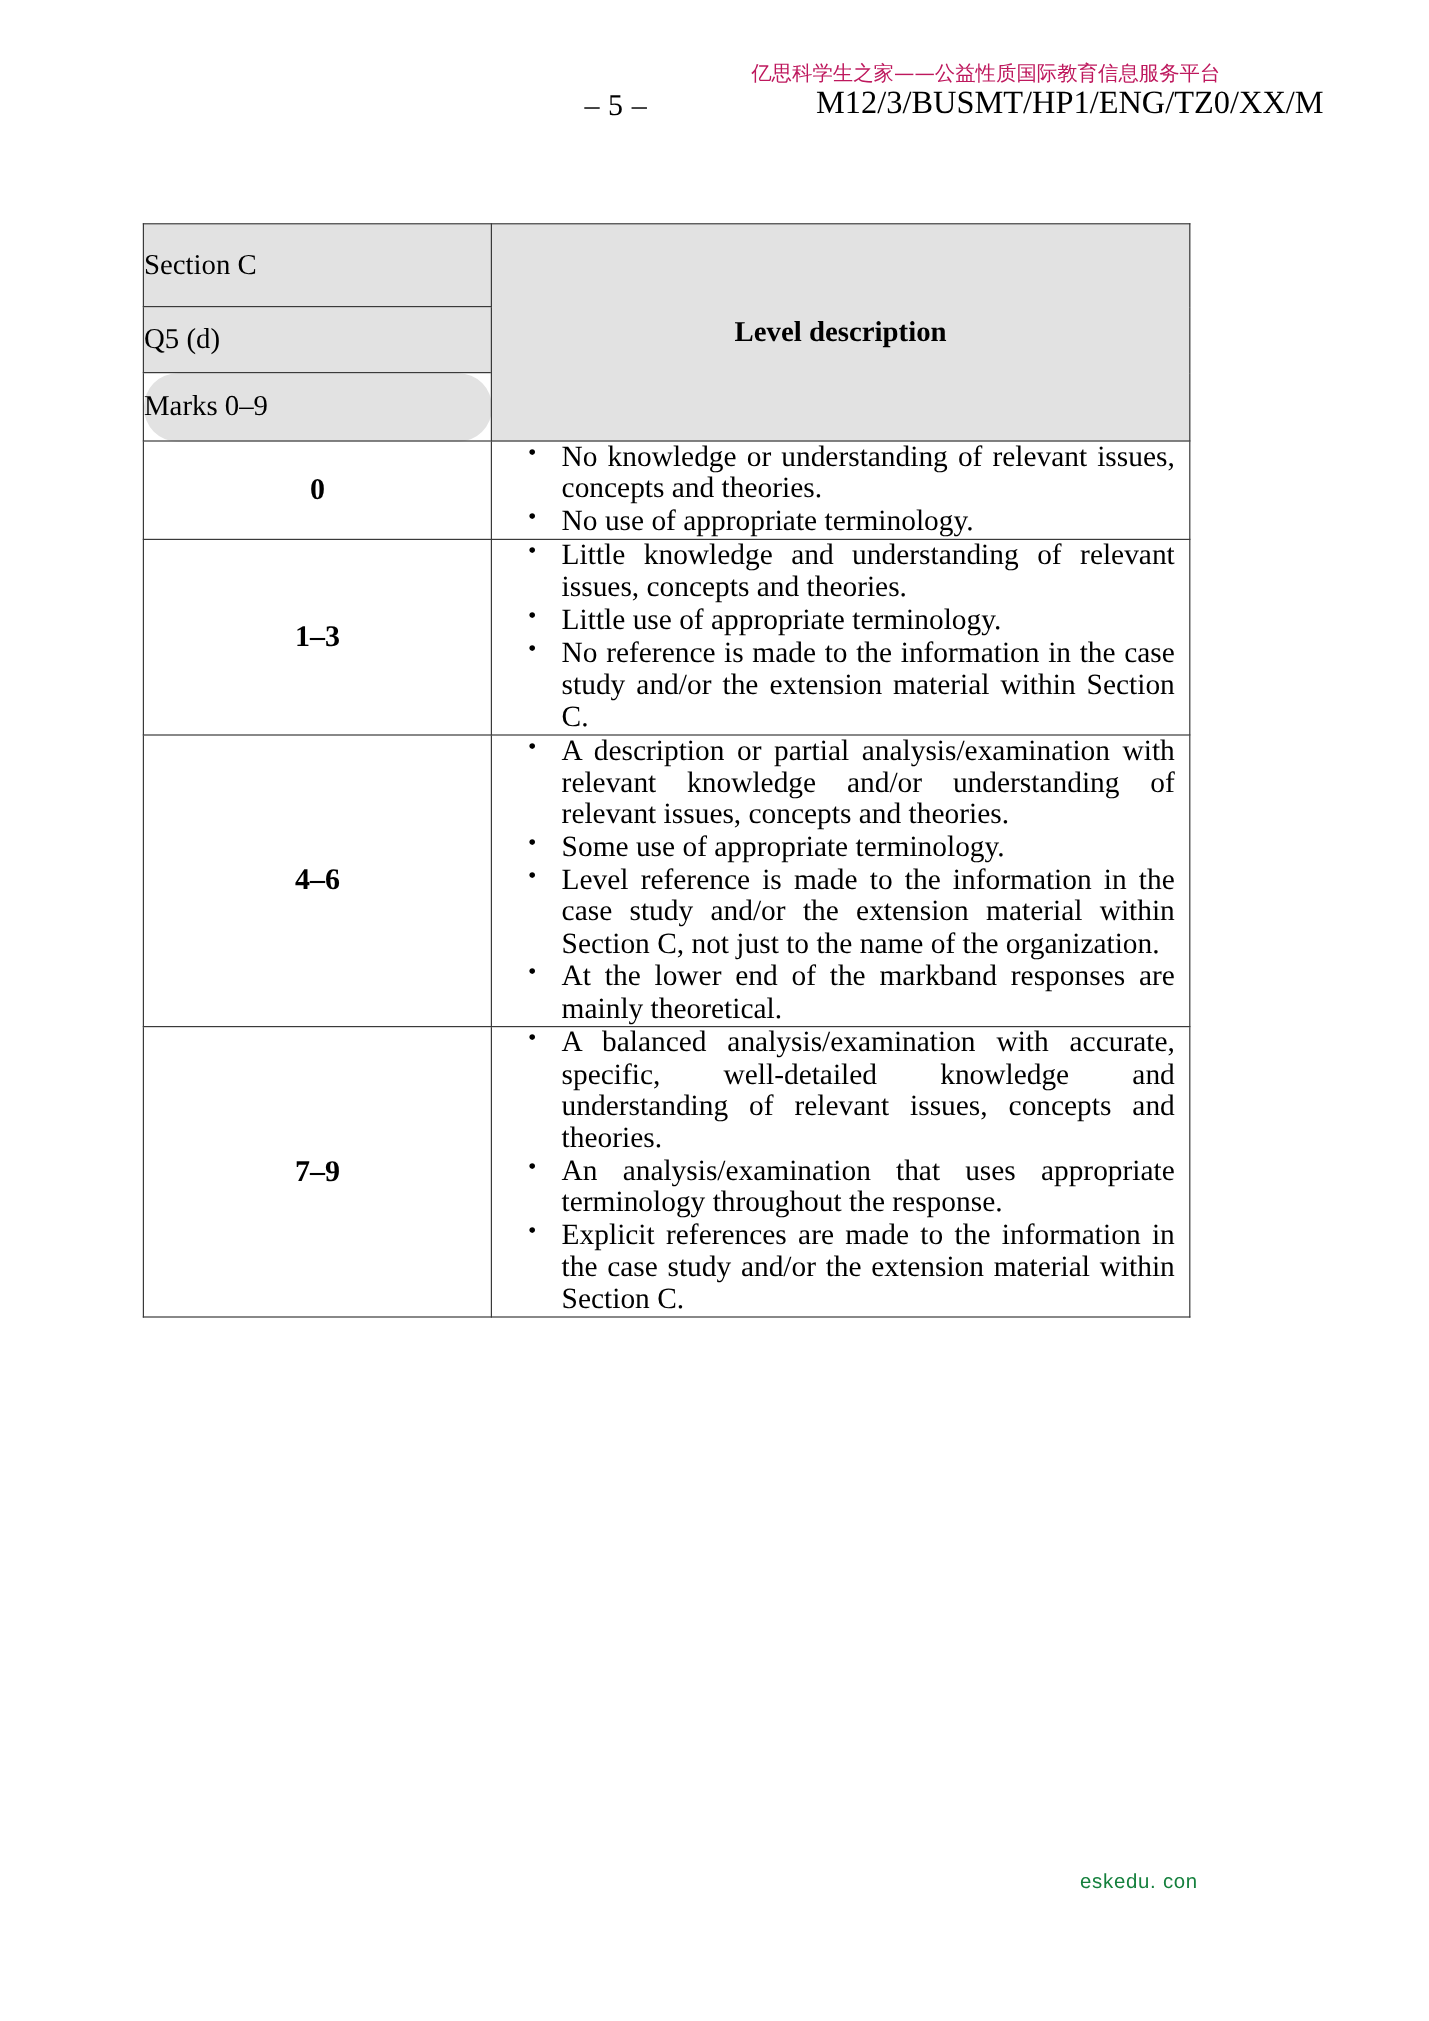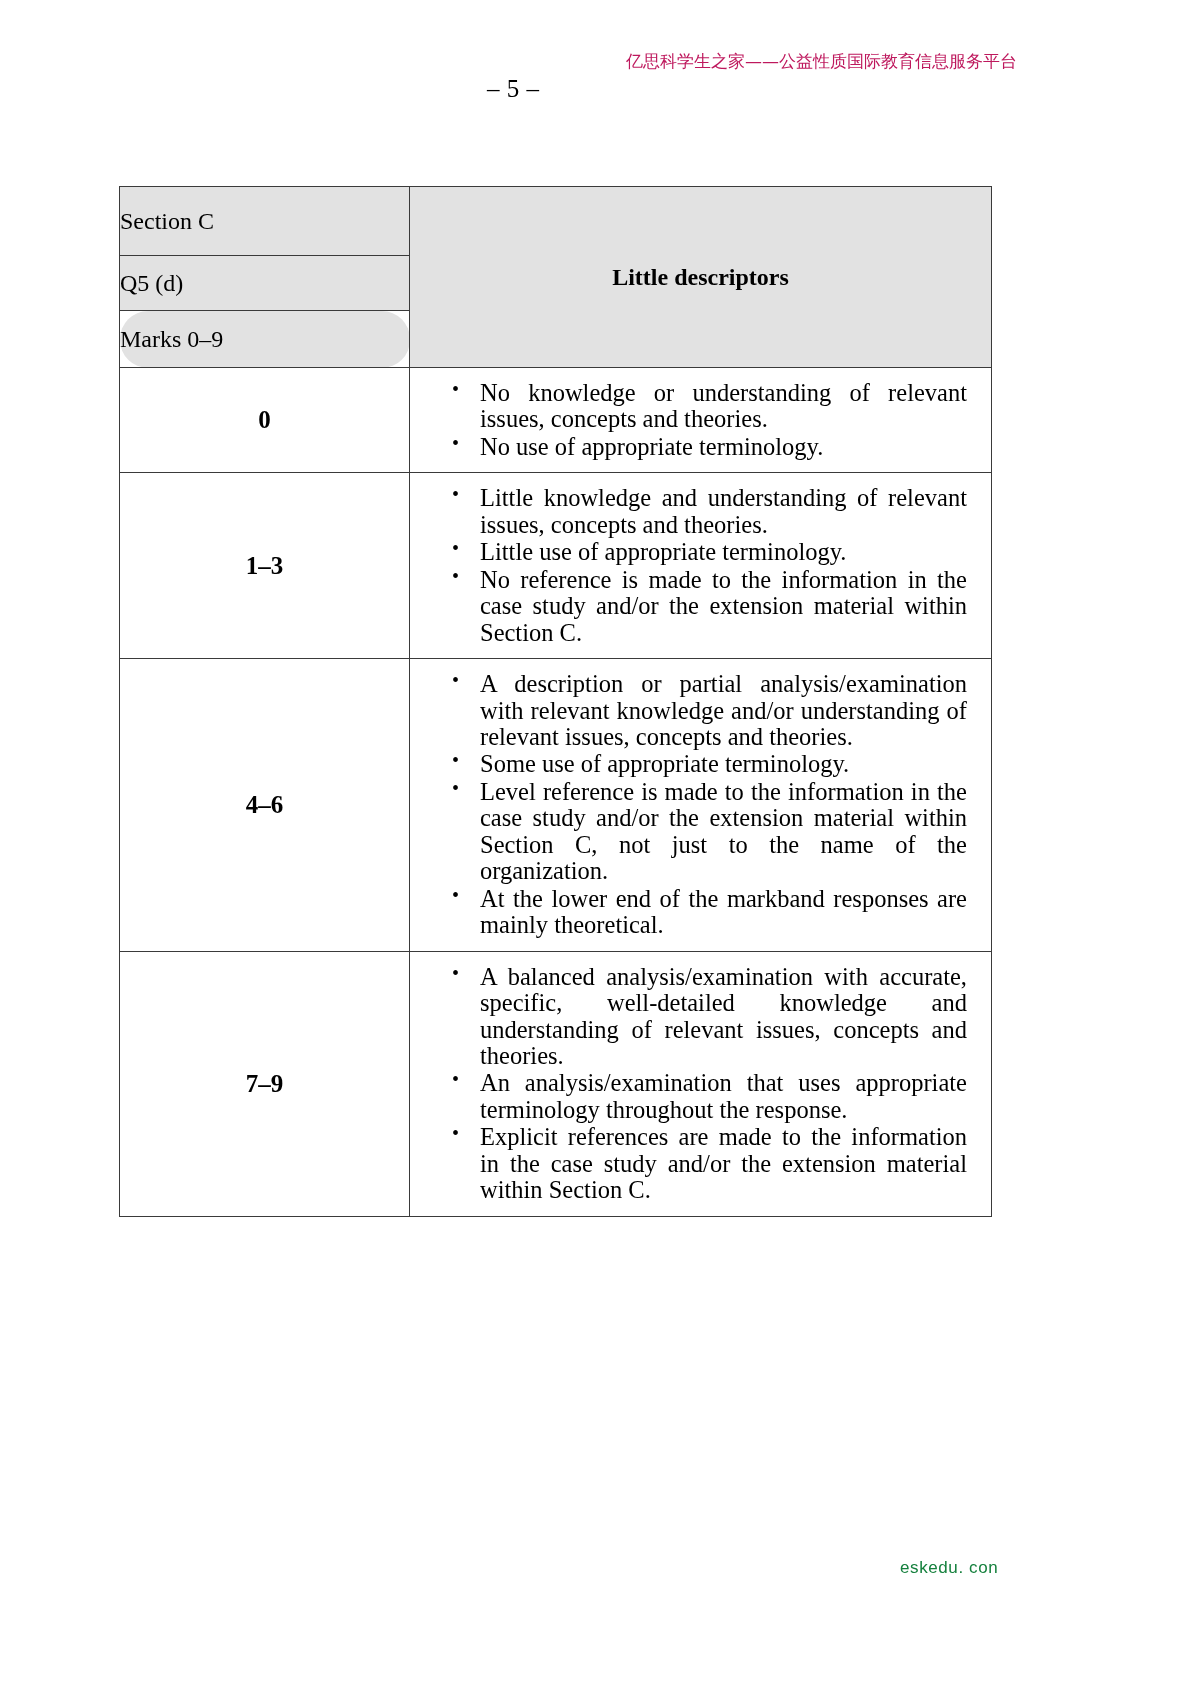--- a/index.html
+++ b/index.html
@@ -86,21 +86,21 @@
   .band-cell {
     text-align: center;
     font-weight: bold;
     font-size: 25px;
   }
 
   .desc-cell {
     padding: 14px 12px 14px 0;
   }
   ul.desc-list {
-    margin: 12px;
+    margin: 0;
     padding: 0 12px 0 58px;
     list-style: none;
   }
   ul.desc-list li {
     position: relative;
     font-size: 24.5px;
     line-height: 1.08;
     text-align: justify;
     text-justify: inter-word;
     margin: 0 0 1px 0;
@@ -125,31 +125,32 @@
     letter-spacing: 0.6px;
     white-space: nowrap;
   }
 </style>
 </head>
 <body>
 
 <div class="page-header">
   <div class="page-number">– 5 –</div>
   <div class="watermark-cn">亿思科学生之家——公益性质国际教育信息服务平台</div>
+  <div class="exam-code">M12/3/BUSMT/HP1/ENG/TZ0/XX/M</div>
 </div>
 
 <table class="markscheme-table">
   <colgroup>
     <col class="col-marks">
     <col class="col-desc">
   </colgroup>
   <tbody>
     <tr>
       <td class="head-cell section">Section C</td>
-      <td class="head-cell descriptors" rowspan="3">Little descriptors</td>
+      <td class="head-cell descriptors" rowspan="3">Level description</td>
     </tr>
     <tr>
       <td class="head-cell question">Q5 (d)</td>
     </tr>
     <tr>
       <td class="head-cell marksband">Marks 0–9</td>
     </tr>
 
     <tr>
       <td class="band-cell">0</td>

